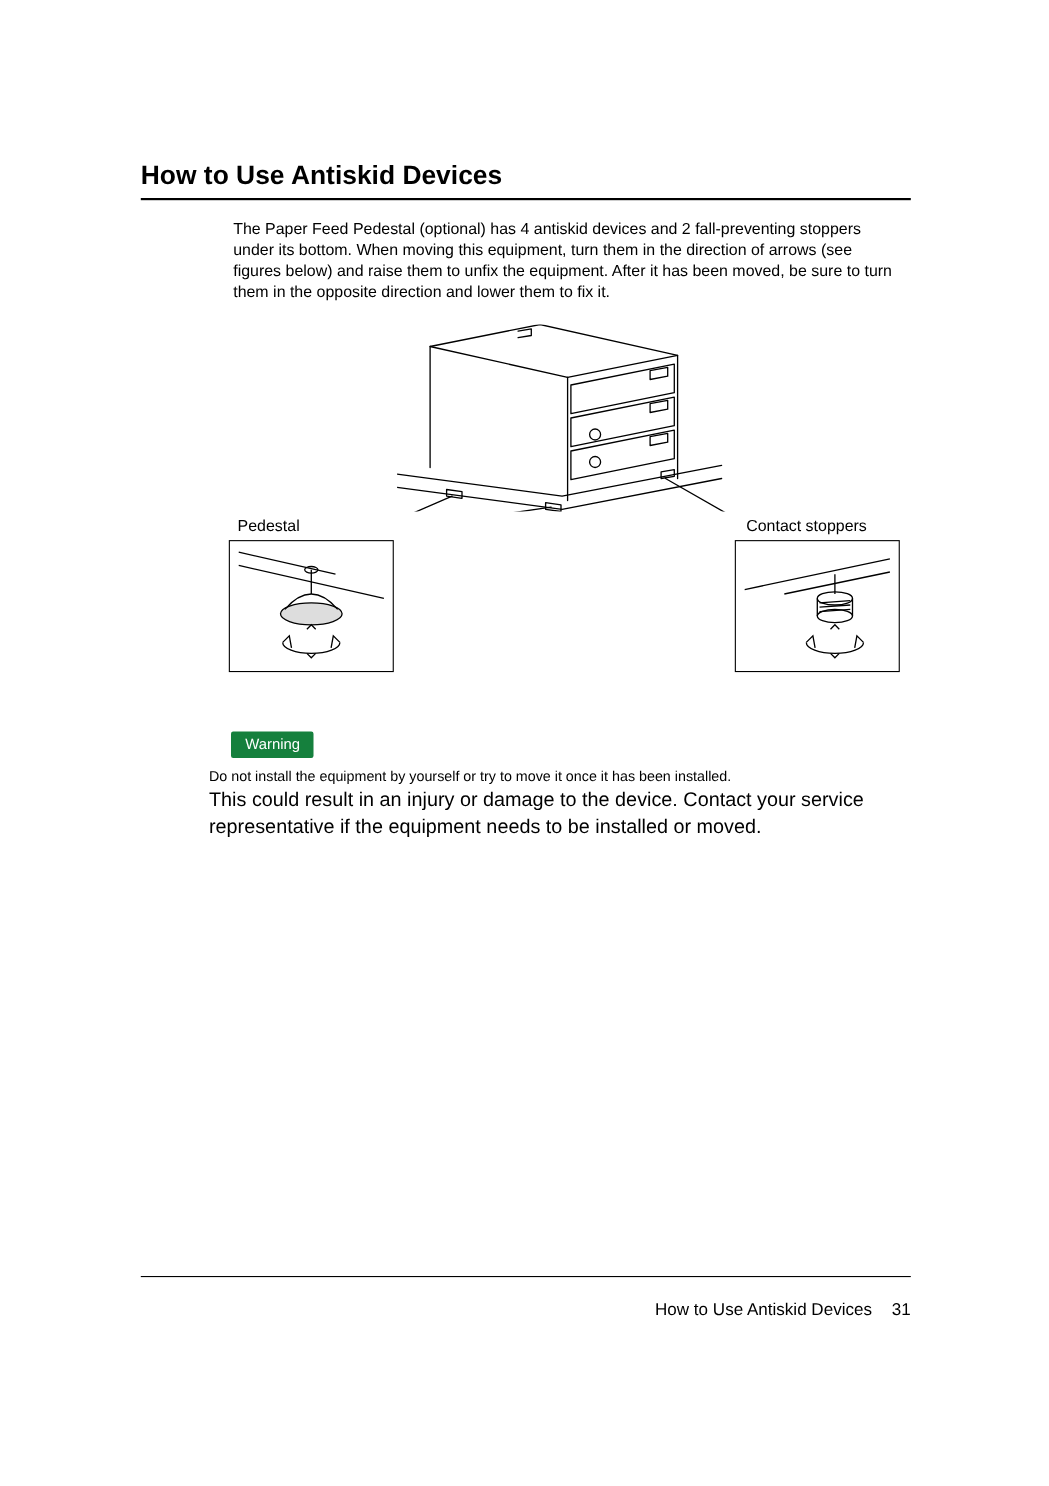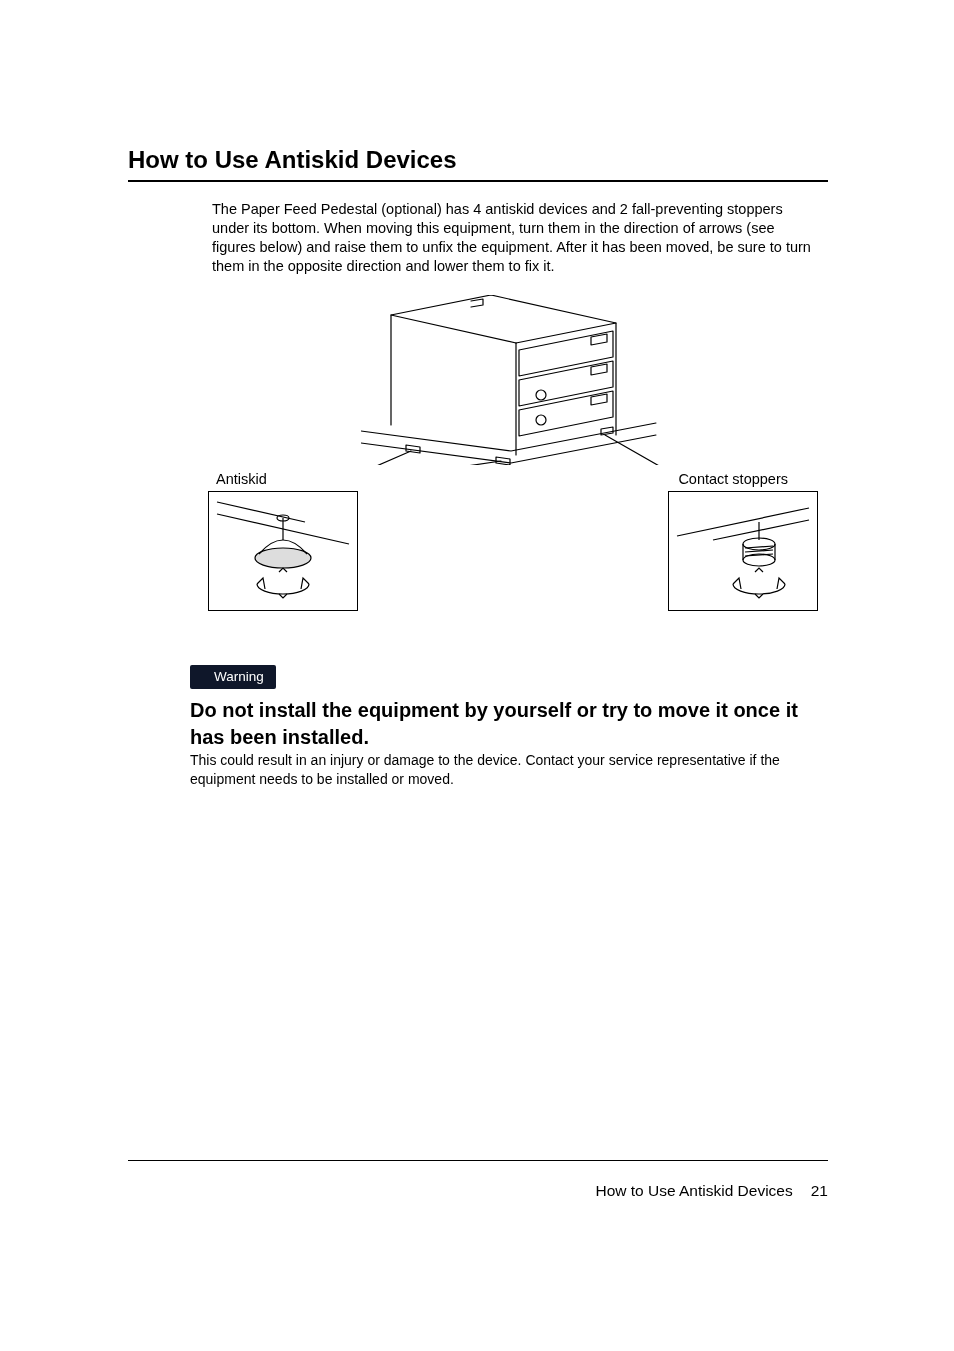--- a/index.html
+++ b/index.html
@@ -9,23 +9,23 @@
   h1.title { font-size: 24px; font-weight: bold; margin-bottom: 6px; }
   hr.hr-top { border: none; border-top: 2px solid #000; width: 700px; margin-bottom: 18px; }
   .intro { margin-left: 84px; width: 610px; font-size: 14.5px; line-height: 1.3; }
   .figure-block { margin-top: 20px; margin-left: 80px; width: 610px; }
   .main-fig { display:block; margin: 0 auto; }
   .labels-row { display:flex; justify-content: space-between; margin-top: 6px; padding: 0 30px 0 8px; }
   .labels-row span { font-size: 14.5px; }
   .detail-row { display:flex; justify-content: space-between; margin-top: 4px; }
   .detail-box { border: 1.5px solid #000; width: 150px; height: 120px; display:flex; align-items:center; justify-content:center; }
   .warning-section { margin-top: 54px; margin-left: 62px; width: 628px; }
-  .warning-badge { display:inline-block; background:#0f172a; color:#fff; padding: 4px 12px 5px 24px; font-size: 13.5px; border-radius:2px; }
-  .warn-bold { font-weight: bold; font-size: 20px; margin-top: 8px; line-height:1.35; }
-  .warn-body { font-size: 14px; line-height:1.35; }
+  .warning-badge { display:inline-block; background:#15803d; color:#fff; padding: 4px 12px 5px 13px; font-size: 13.5px; border-radius:2px;margin-left:20px; }
+  .warn-bold { font-weight: normal; font-size: 13px; margin-top: 8px; line-height:1.35; }
+  .warn-body { font-size: 18px; line-height:1.35; }
   hr.hr-bottom { position:absolute; top:1160px; left:128px; width:700px; border:none; border-top:1px solid #000; }
   .footer-text { position:absolute; top:1182px; left:128px; width:700px; text-align:right; font-size:15.5px; }
   .footer-text .pn { margin-left: 18px; }
 </style>
 </head>
 <body>
 
 <div class="page">
   <div class="content">
 
@@ -66,21 +66,21 @@
           <circle cx="180" cy="100" r="5"></circle>
           <circle cx="180" cy="125" r="5"></circle>
 
           <line x1="50" y1="156" x2="4" y2="176"></line>
           <line x1="140" y1="166" x2="4" y2="186"></line>
           <line x1="244" y1="140" x2="300" y2="172"></line>
         </g>
       </svg>
 
       <div class="labels-row">
-        <span>Antiskid</span>
+        <span>Pedestal</span>
         <span>Contact stoppers</span>
       </div>
 
       <div class="detail-row">
 
         <div class="detail-box">
           <svg width="140" height="110" viewBox="0 0 140 110">
             <g stroke="#000" stroke-width="1.2" fill="none">
 
               <line x1="4" y1="18" x2="136" y2="48"></line>
@@ -135,15 +135,15 @@
     <div class="warning-section">
       <span class="warning-badge">Warning</span>
       <p class="warn-bold">Do not install the equipment by yourself or try to move it once it has been installed.</p>
       <p class="warn-body">This could result in an injury or damage to the device. Contact your service representative if the equipment needs to be installed or moved.</p>
     </div>
 
   </div>
 
   <hr class="hr-bottom">
   <div class="footer-text">
-    <span>How to Use Antiskid Devices</span><span class="pn">21</span>
+    <span>How to Use Antiskid Devices</span><span class="pn">31</span>
   </div>
 </div>
 
 </body></html>

